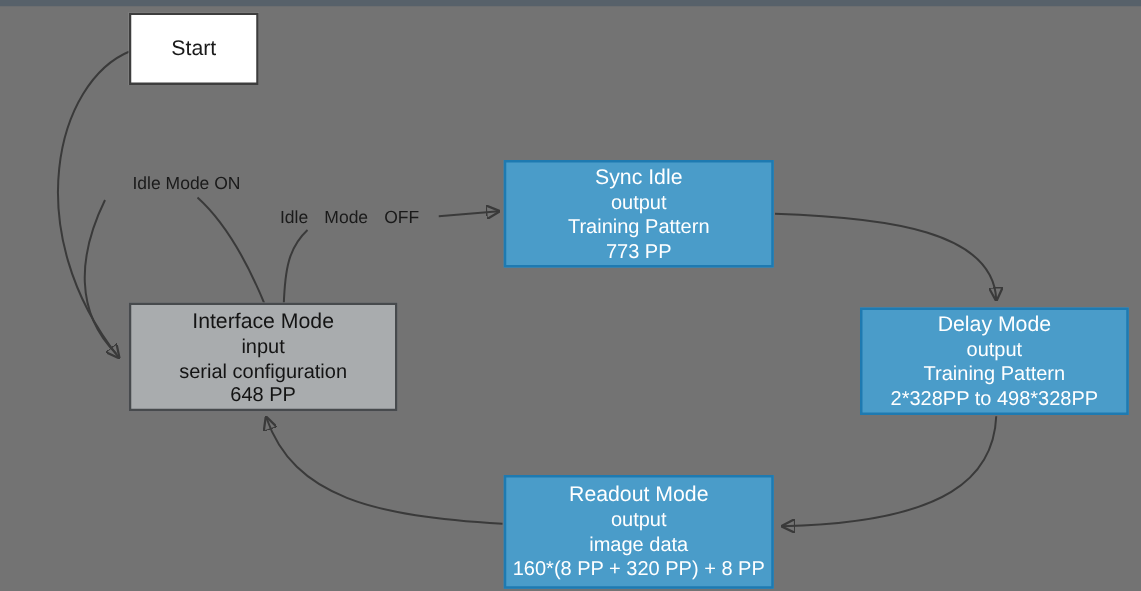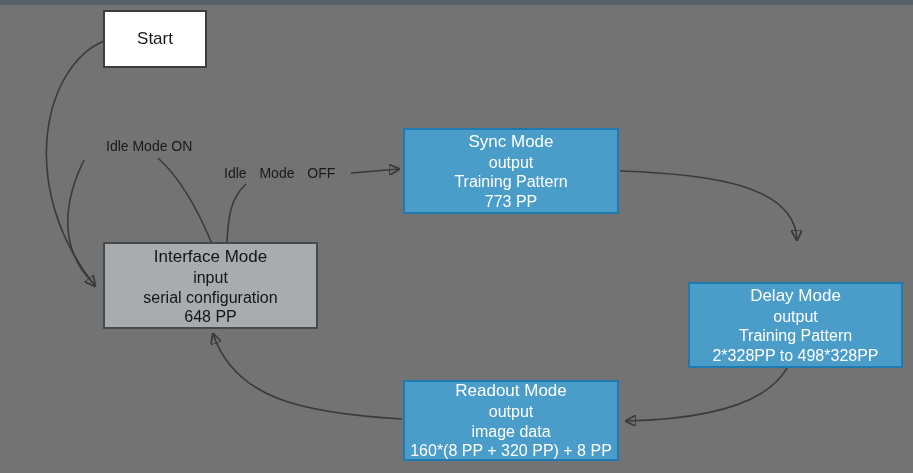--- a/index.html
+++ b/index.html
@@ -49,22 +49,22 @@
     font-size: 14px;
     color: #1a1a1a;
     white-space: nowrap;
   }
   .edge-label.off { word-spacing: 9px; }
 
   
   .pos-start     { left: 103px; top: 10px;  width: 104px; height: 58px; }
   .pos-sync      { left: 403px; top: 128px; width: 216px; height: 86px; }
   .pos-interface { left: 103px; top: 242px; width: 215px; height: 87px; }
-  .pos-delay     { left: 688px; top: 246px; width: 215px; height: 86px; margin-top: 36px; }
-  .pos-readout   { left: 403px; top: 380px; width: 216px; height: 81px; }
+  .pos-delay     { left: 688px; top: 246px; width: 215px; height: 86px; }
+  .pos-readout   { left: 403px; top: 380px; width: 216px; height: 91px; }
   .pos-label-on  { left: 74px;  top: 138px; margin-left: 32px; }
   .pos-label-off { left: 224px; top: 165px; }
 </style>
 </head>
 <body>
 
 <div class="canvas">
 
   <div class="top-bar"></div>
 
@@ -82,21 +82,21 @@
     <path d="M 620 171 C 710 174, 795 185, 797 240" marker-end="url(#arrow)"></path>
     <path d="M 797 333 C 795 380, 760 418, 626 421" marker-end="url(#arrow)"></path>
     <path d="M 402 419 C 300 413, 235 398, 213 334" marker-end="url(#arrow)"></path>
   </svg>
 
   <div class="node start-box pos-start">
     <div class="title">Start</div>
   </div>
 
   <div class="node blue pos-sync">
-    <div class="title">Sync Mode</div>
+    <div class="title">Sync Idle</div>
     <div class="line">output</div>
     <div class="line">Training Pattern</div>
     <div class="line">773 PP</div>
   </div>
 
   <div class="node gray pos-interface">
     <div class="title">Interface Mode</div>
     <div class="line">input</div>
     <div class="line">serial configuration</div>
     <div class="line">648 PP</div>

